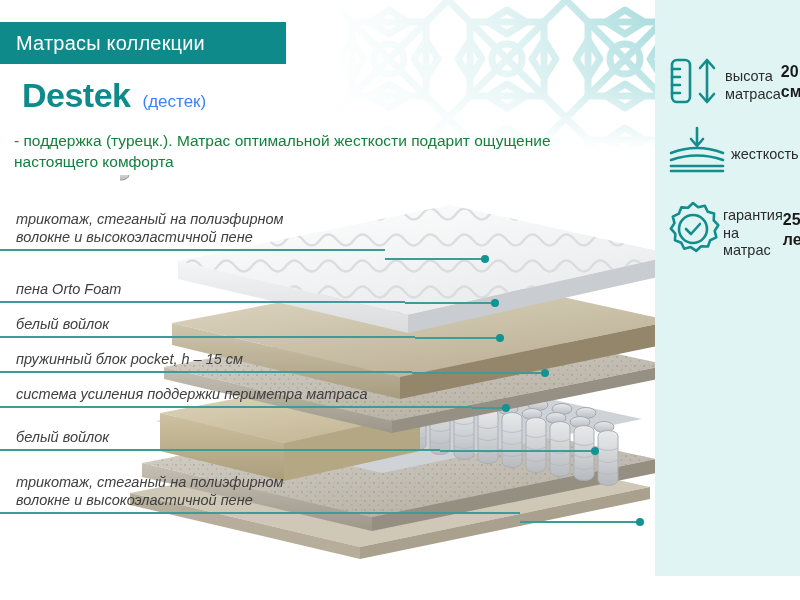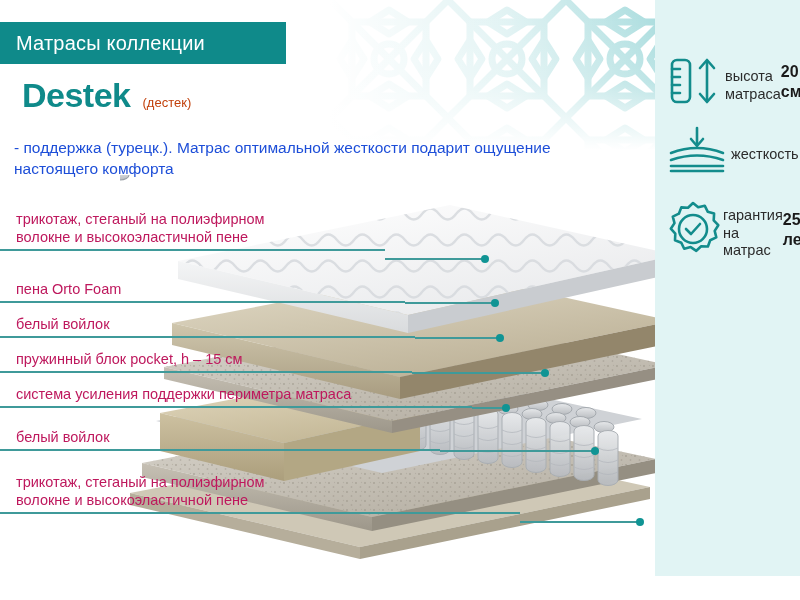--- a/index.html
+++ b/index.html
@@ -26,32 +26,33 @@
   .header-bar .txt{
     color:#ffffff;font-size:20px;letter-spacing:.2px;padding-left:16px;white-space:nowrap;
   }
   .brand{
     position:absolute;left:22px;top:78px;display:flex;align-items:baseline;gap:12px;
   }
   .brand .name{
     font-size:34px;font-weight:bold;color:#0f8a8a;letter-spacing:-.5px;line-height:1;
   }
   .brand .translit{
-    font-size:13px;color:#c2410c;line-height:1;
+    font-size:17px;color:#3b82f6;line-height:1;
   }
   .lede{
-    position:absolute;left:14px;top:138px;width:600px;
-    font-size:15.5px;line-height:1.35;color:#1d4ed8;
+    position:absolute;left:14px;top:131px;width:600px;
+    font-size:15.5px;line-height:1.35;color:#15803d;
   }
 
   
   .callout{position:absolute;}
   .callout .lbl{
-    font-size:14.5px;line-height:1.25;color:#be185d;white-space:pre-line;
+    font-size:14.5px;line-height:1.25;color:#404040;white-space:pre-line;
     padding:0 0 3px 16px;
+    font-style:italic;
   }
   .callout .rule{height:1.5px;background:#3f9a9a;width:100%;}
   .callout .lead{
     position:absolute;height:1.5px;background:#3f9a9a;
   }
   .callout .dot{
     position:absolute;width:8px;height:8px;border-radius:50%;
     background:#109494;
   }
 

